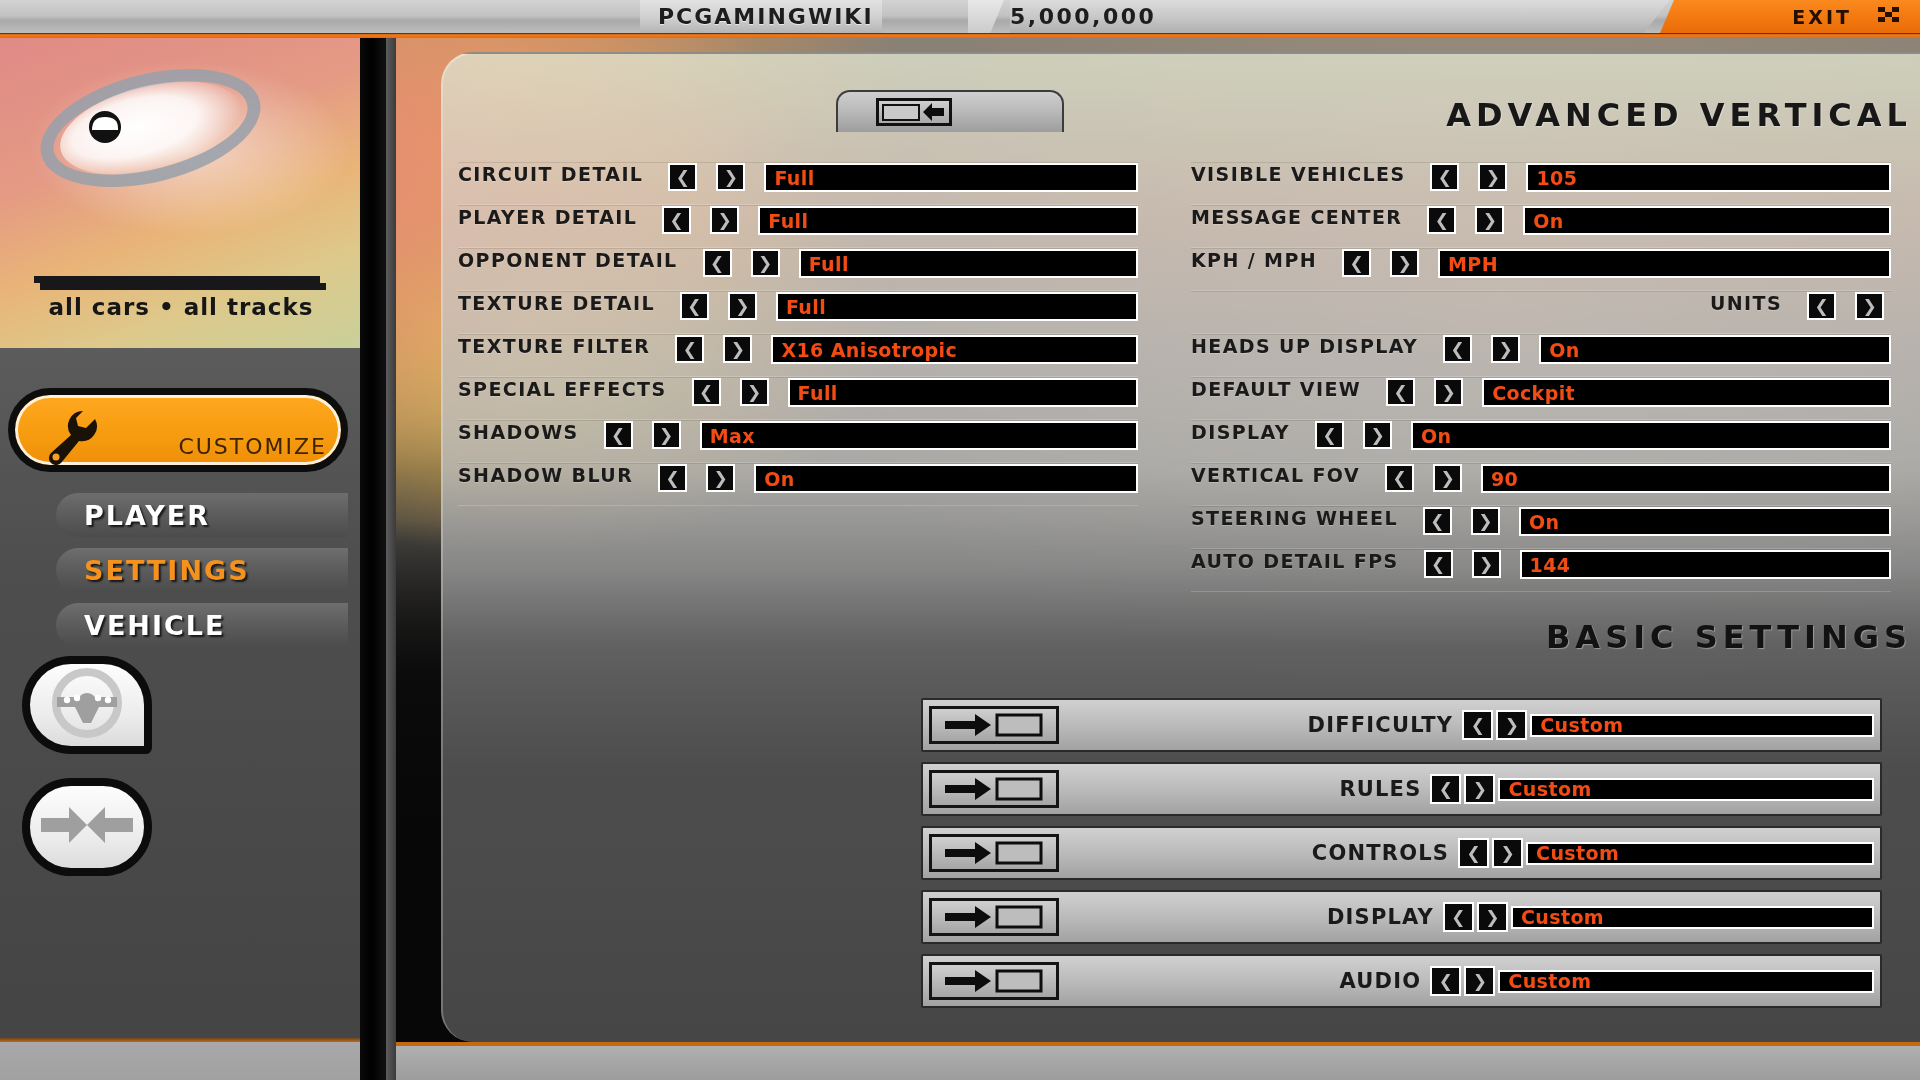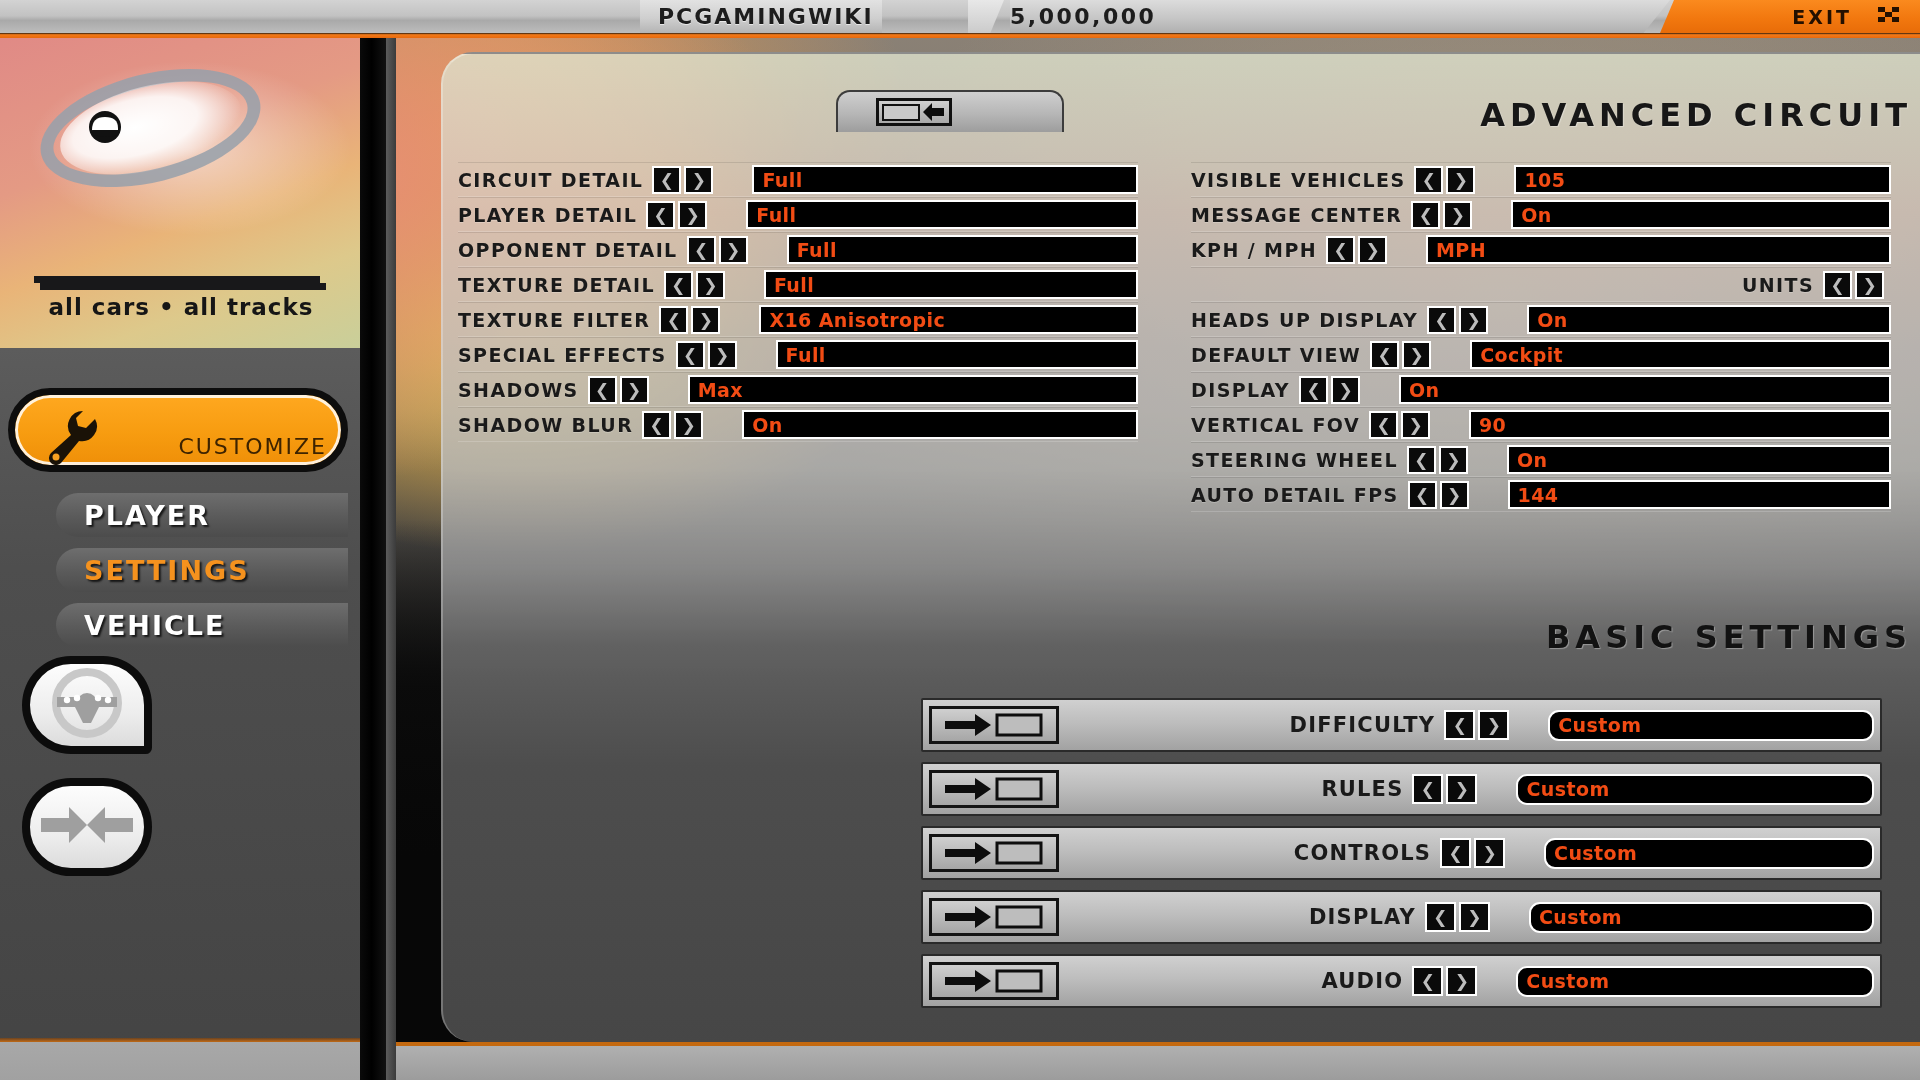--- a/index.html
+++ b/index.html
@@ -259,24 +259,25 @@
   }
   #title-advanced { top: 58px; }
   #title-basic    { top: 580px; color:#121212; }
 
   
   .adv-col { position: absolute; }
   #adv-left  { top: 124px; left: 62px;  width: 680px; }
   #adv-right { top: 124px; left: 795px; width: 700px; }
 
   .srow {
-    position: relative; height: 35px;
-    display: flex; align-items: center; justify-content: flex-end;
+    position: relative; height: 43px;
+    display: flex; justify-content: flex-end;
     border-bottom: 1px solid rgba(255,255,255,.18);
     border-top: 1px solid rgba(0,0,0,.10);
+    gap: 16px;
   }
   .srow-label {
     font-family: "DejaVu Sans", sans-serif;
     font-size: 19px; font-weight: bold; letter-spacing: 1.4px;
     color: #1a1a1a;
     white-space: nowrap;
     margin-right: 9px;
     text-shadow: 0 1px 0 rgba(255,255,255,.22);
   }
   .arrow-btn {
@@ -292,21 +293,20 @@
   }
   .arrow-btn:last-of-type { margin-right: 7px; }
   .value-field {
     flex: 1 1 auto;
     height: 29px;
     background: #000000;
     border: 2px solid #ffffff;
     display: flex; align-items: center;
     padding-left: 8px;
     min-width: 40px;
-    margin-left: 36px;
   }
   .value-text {
     font-family: "DejaVu Sans", sans-serif;
     font-size: 19px; font-weight: bold; letter-spacing: .4px;
     color: #f24c14;
     white-space: nowrap;
   }
 
   
   #basic-list { position: absolute; top: 660px; left: 525px; right: 38px; }
@@ -329,21 +329,21 @@
   }
   .brow-fill { flex: 1 1 auto; }
   .brow-label {
     font-family: "DejaVu Sans", sans-serif;
     font-size: 21px; font-weight: bold; letter-spacing: 1.2px;
     color: #1a1a1a;
     margin-right: 9px;
     white-space: nowrap;
   }
   .brow .arrow-btn { width: 31px; height: 30px; }
-  .brow .value-field { height: 31px; max-width: 1080px; border-radius: 11px; }
+  .brow .value-field { height: 23px; max-width: 1080px; }
 
   .bottom-strip {
     position: absolute; left: 396px; right: 0; bottom: 0; height: 38px;
     background: linear-gradient(180deg,#b0b0b0 0%, #9c9c9c 100%);
     border-top: 4px solid #c4690f;
     z-index: 12;
   }
 </style>
 </head>
 <body>
@@ -501,21 +501,21 @@
 
     <div class="back-tab">
       <span class="back-icon-box">
         <span class="back-icon-inner"></span>
         <svg width="24" height="20" viewBox="0 0 24 20">
           <path d="M22 6 L10 6 L10 1 L1 10 L10 19 L10 14 L22 14 Z" fill="#0d0d0d"></path>
         </svg>
       </span>
     </div>
 
-    <div class="section-title" id="title-advanced">ADVANCED CIRCUIT</div>
+    <div class="section-title" id="title-advanced">ADVANCED VERTICAL</div>
 
     <div class="adv-col" id="adv-left">
         <div class="srow">
           <div class="srow-label">CIRCUIT DETAIL</div>
           <div class="arrow-btn">❮</div>
           <div class="arrow-btn">❯</div>
           <div class="value-field">
             <span class="value-text">Full</span>
           </div>
         </div>

